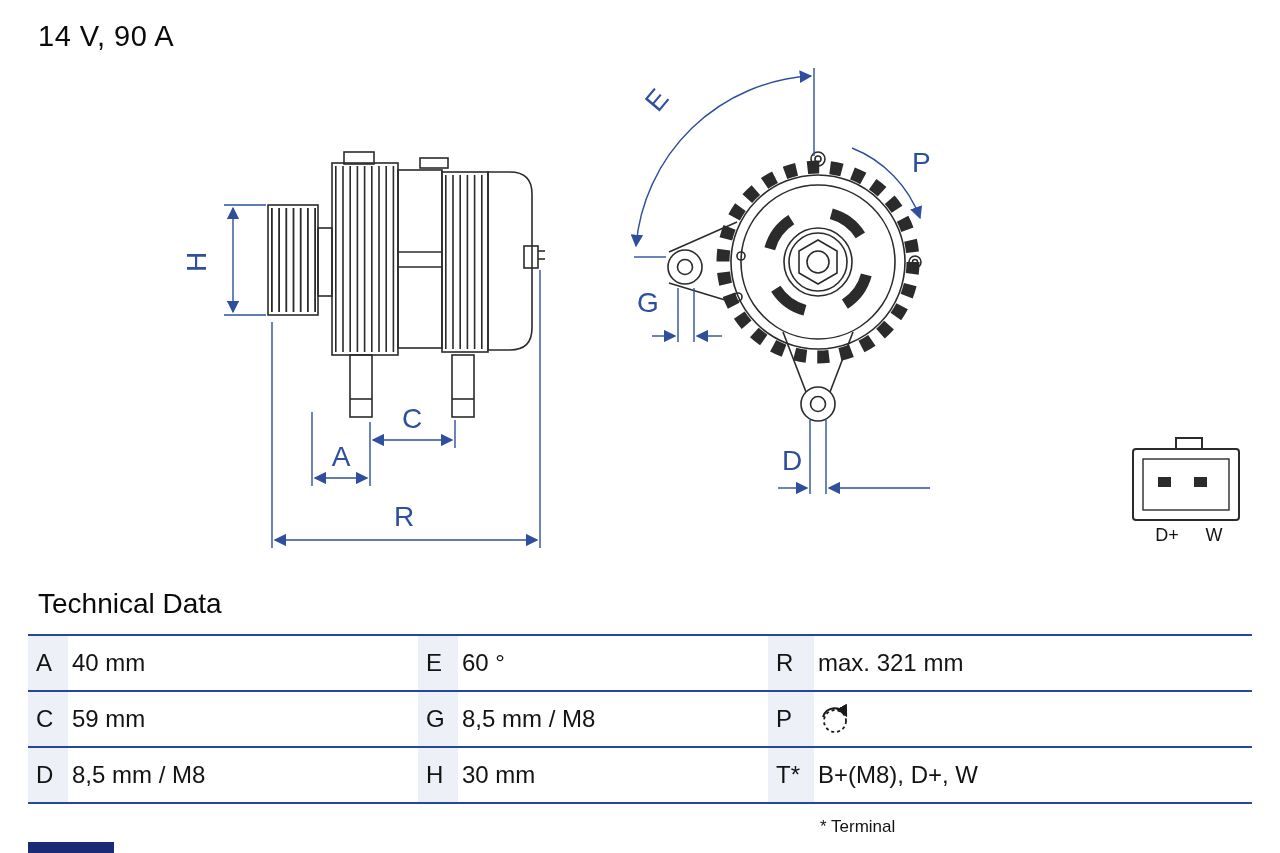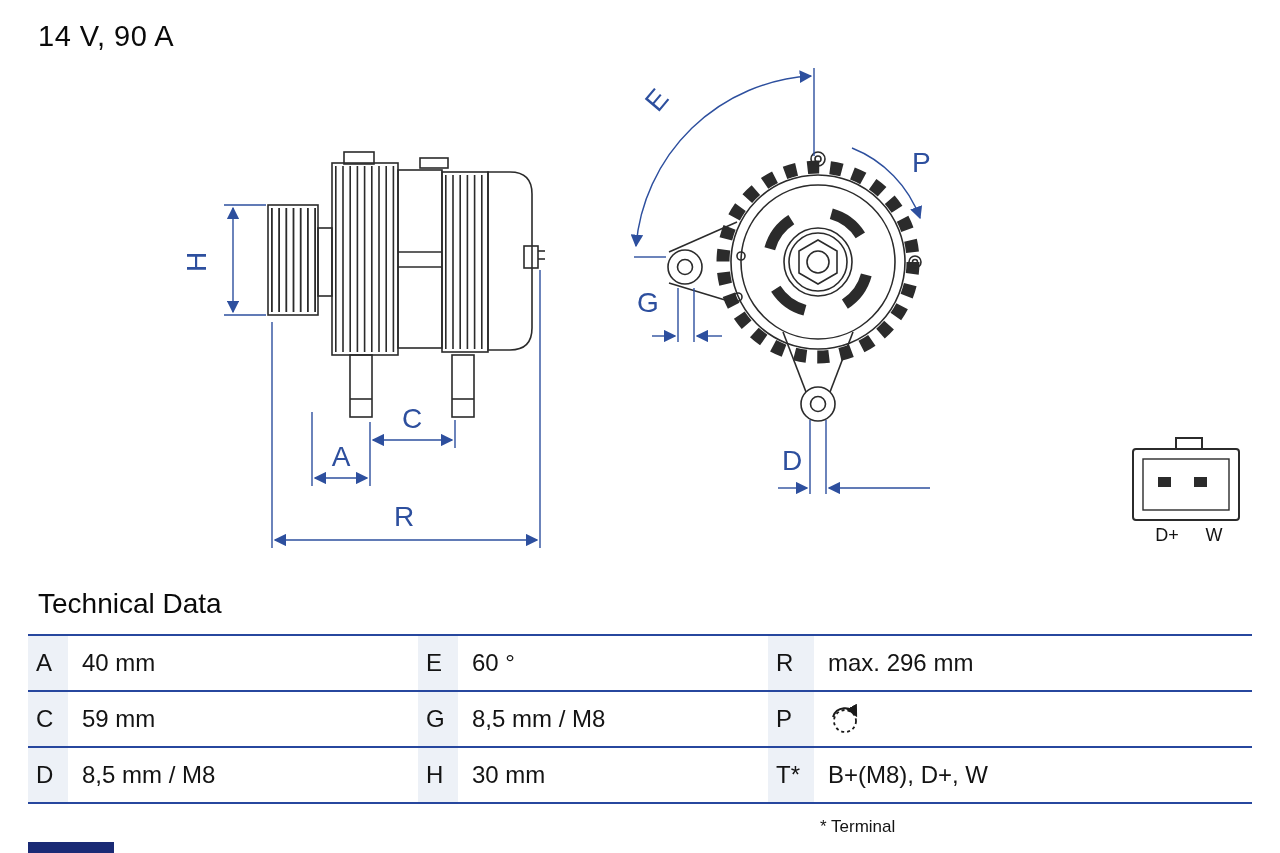--- a/index.html
+++ b/index.html
@@ -9,21 +9,21 @@
   .title{position:absolute;left:38px;top:20px;font-size:29px;color:#0a0a0a;letter-spacing:.5px}
   .drawing{position:absolute;left:0;top:0;width:1280px;height:580px}
   svg text{font-family:"Liberation Sans", sans-serif}
   .dimlabel{fill:#2d4f9e;font-size:28px}
   .tech{position:absolute;left:0;top:588px;width:1280px}
   .tech h2{margin-left:38px;font-size:28px;font-weight:400;color:#0a0a0a}
   .ttable{margin:14px 28px 0 28px;border-top:2px solid #27479e}
   .trow{display:grid;grid-template-columns:40px 350px 40px 310px 46px auto;height:56px;
         border-bottom:2px solid #27479e;align-items:stretch;font-size:24px;color:#141414}
   .tkey{display:flex;align-items:center;padding-left:8px;background:#edf1f7}
-  .tval{display:flex;align-items:center;padding-left:14px}
+  .tval{display:flex;align-items:center;padding-left:4px}
   .footnote{margin-left:820px;margin-top:13px;font-size:17px;color:#141414}
   .logo-frag{position:absolute;left:28px;top:842px;width:86px;height:11px;background:#1a2a75}
 </style>
 </head>
 <body>
 
 <div class="screen">
 
   <div class="title">14 V, 90 A</div>
 
@@ -143,21 +143,21 @@
   <section class="tech">
     <h2>Technical Data</h2>
 
     <div class="ttable">
       <div class="trow">
         <div class="tkey">A</div>
         <div class="tval">40 mm</div>
         <div class="tkey">E</div>
         <div class="tval">60 °</div>
         <div class="tkey">R</div>
-        <div class="tval">max. 296 mm</div>
+        <div class="tval">max. 321 mm</div>
       </div>
       <div class="trow">
         <div class="tkey">C</div>
         <div class="tval">59 mm</div>
         <div class="tkey">G</div>
         <div class="tval">8,5 mm / M8</div>
         <div class="tkey">P</div>
         <div class="tval">
           <svg width="34" height="34" viewBox="0 0 34 34">
             <defs>

